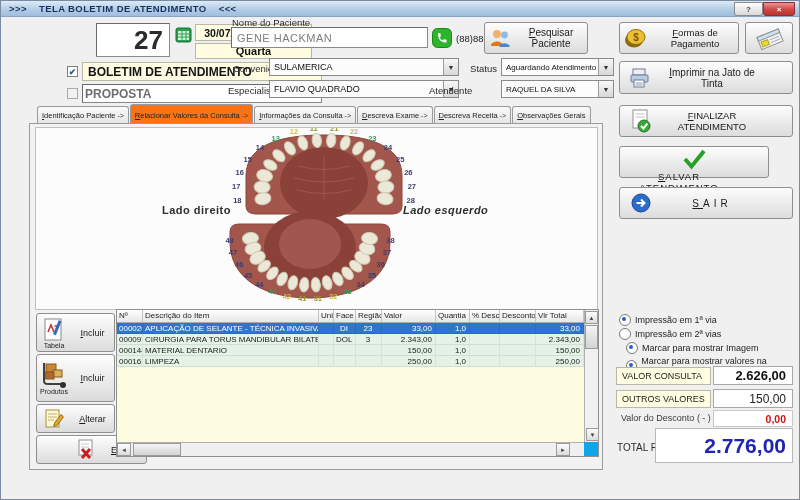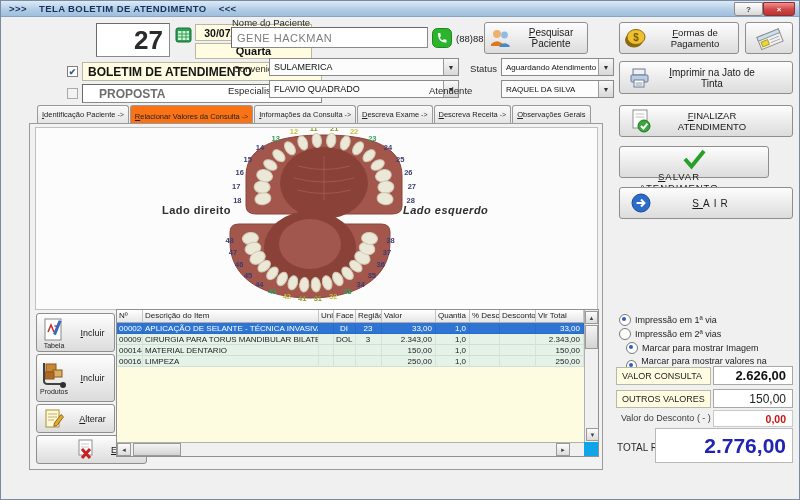--- a/index.html
+++ b/index.html
@@ -17,21 +17,21 @@
   .win-btn .ic{display:flex;align-items:center;justify-content:center;}
   .sunken{border:1px solid #8a8a8a;background:#ffffff;border-top-color:#6a6a6a;border-left-color:#6a6a6a;}
   .ybox{background:#fffce1;border:1px solid #b8b8a8;}
   .flabel{font-size:9.5px;color:#2a2a2a;}
   .combo{display:flex;background:#fcfcfc;border:1px solid #8a8a8a;align-items:center;}
   .combo .val{flex:1;font-size:9px;color:#111;padding-left:4px;white-space:nowrap;overflow:hidden;}
   .combo .arrow{width:14px;align-self:stretch;background:linear-gradient(#f8f8f8,#d8d8d8);border-left:1px solid #9a9a9a;font-size:7px;color:#333;display:flex;align-items:center;justify-content:center;}
   .checkbox{width:11px;height:11px;background:#fff;border:1px solid #808080;font-size:9px;line-height:10px;text-align:center;color:#3a5a9a;font-weight:bold;}
   .checkbox.off{background:#f2f2f2;border-color:#aaa;}
   
-  .tabstrip{position:absolute;left:30px;top:104px;height:19px;display:flex;align-items:flex-start;padding-left:6px;}
+  .tabstrip{position:absolute;left:30px;top:104px;height:19px;display:flex;align-items:center;padding-left:6px;}
   .tab{background:linear-gradient(#fafafa,#e4e4e4);border:1px solid #9a9a9a;border-bottom:none;border-radius:3px 3px 0 0;padding:2px 4px 2px 4px;font-size:7.5px;color:#222;margin-right:1px;white-space:nowrap;height:13px;display:flex;align-items:center;}
   .tab.active{background:#f97316;height:16px;font-weight:normal;box-shadow:0 1px 0 #f2f2f2;}
   .tab-arrow{color:#333;margin-left:2px;font-size:7px;}
   
   .panel{position:absolute;left:28px;top:122px;width:572px;height:345px;background:#f2f2f2;border:1px solid #9a9a9a;}
   .chartbox{position:absolute;left:34px;top:126px;width:561px;height:181px;background:#fcfcfc;border:1px solid #c0c0c0;}
   .side-lbl{position:absolute;font-size:11px;font-weight:bold;color:#2e2e2e;letter-spacing:.5px;}
   
   .side-btn{position:absolute;left:35px;width:77px;}
   .side-btn .icwrap{width:34px;display:flex;flex-direction:column;align-items:center;justify-content:center;}
@@ -96,21 +96,21 @@
   </div>
   <div class="abs ybox" style="left:194px;top:42px;width:117px;height:16px;display:flex;align-items:center;justify-content:center;">
     <span style="font-size:11px;font-weight:bold;color:#111;">Quarta</span>
   </div>
 
   <div class="abs checkbox" style="left:66px;top:65px;">✔</div>
   <div class="abs ybox" style="left:81px;top:61px;width:240px;height:19px;display:flex;align-items:center;padding-left:5px;">
     <span style="font-size:12px;font-weight:bold;color:#141414;">BOLETIM DE ATENDIMENTO</span>
   </div>
   <div class="abs checkbox off" style="left:66px;top:87px;"></div>
-  <div class="abs sunken" style="left:81px;top:83px;width:240px;height:19px;display:flex;align-items:center;padding-left:16px;">
+  <div class="abs sunken" style="left:81px;top:83px;width:240px;height:19px;display:flex;align-items:center;padding-left:2px;">
     <span style="font-size:12px;font-weight:bold;color:#6e6e6e;">PROPOSTA</span>
   </div>
 
   <span class="abs flabel" style="left:231px;top:16px;">Nome do Paciente</span>
   <input class="abs sunken" style="left: 230px; top: 26px; width: 197px; height: 21px; font-size: 11px; color: rgb(125, 125, 125); letter-spacing: 0.5px; padding-left: 5px; font-family: &quot;Liberation Sans&quot;, sans-serif;" value="GENE HACKMAN">
   <div class="abs" style="left:431px;top:27px;">
     <svg width="20" height="20">
         <rect x="0.5" y="0.5" width="19" height="19" rx="5" fill="#2cb52c" stroke="#1c871c"></rect>
         <path d="M6 5 C6 12 9 14.5 14.5 14.5 L14.5 11.8 L11.8 11.2 L10.8 12.3 C9.2 11.7 8.4 10.9 7.8 9.3 L8.9 8.3 L8.3 5 Z" fill="#ffffff"></path>
       </svg>

